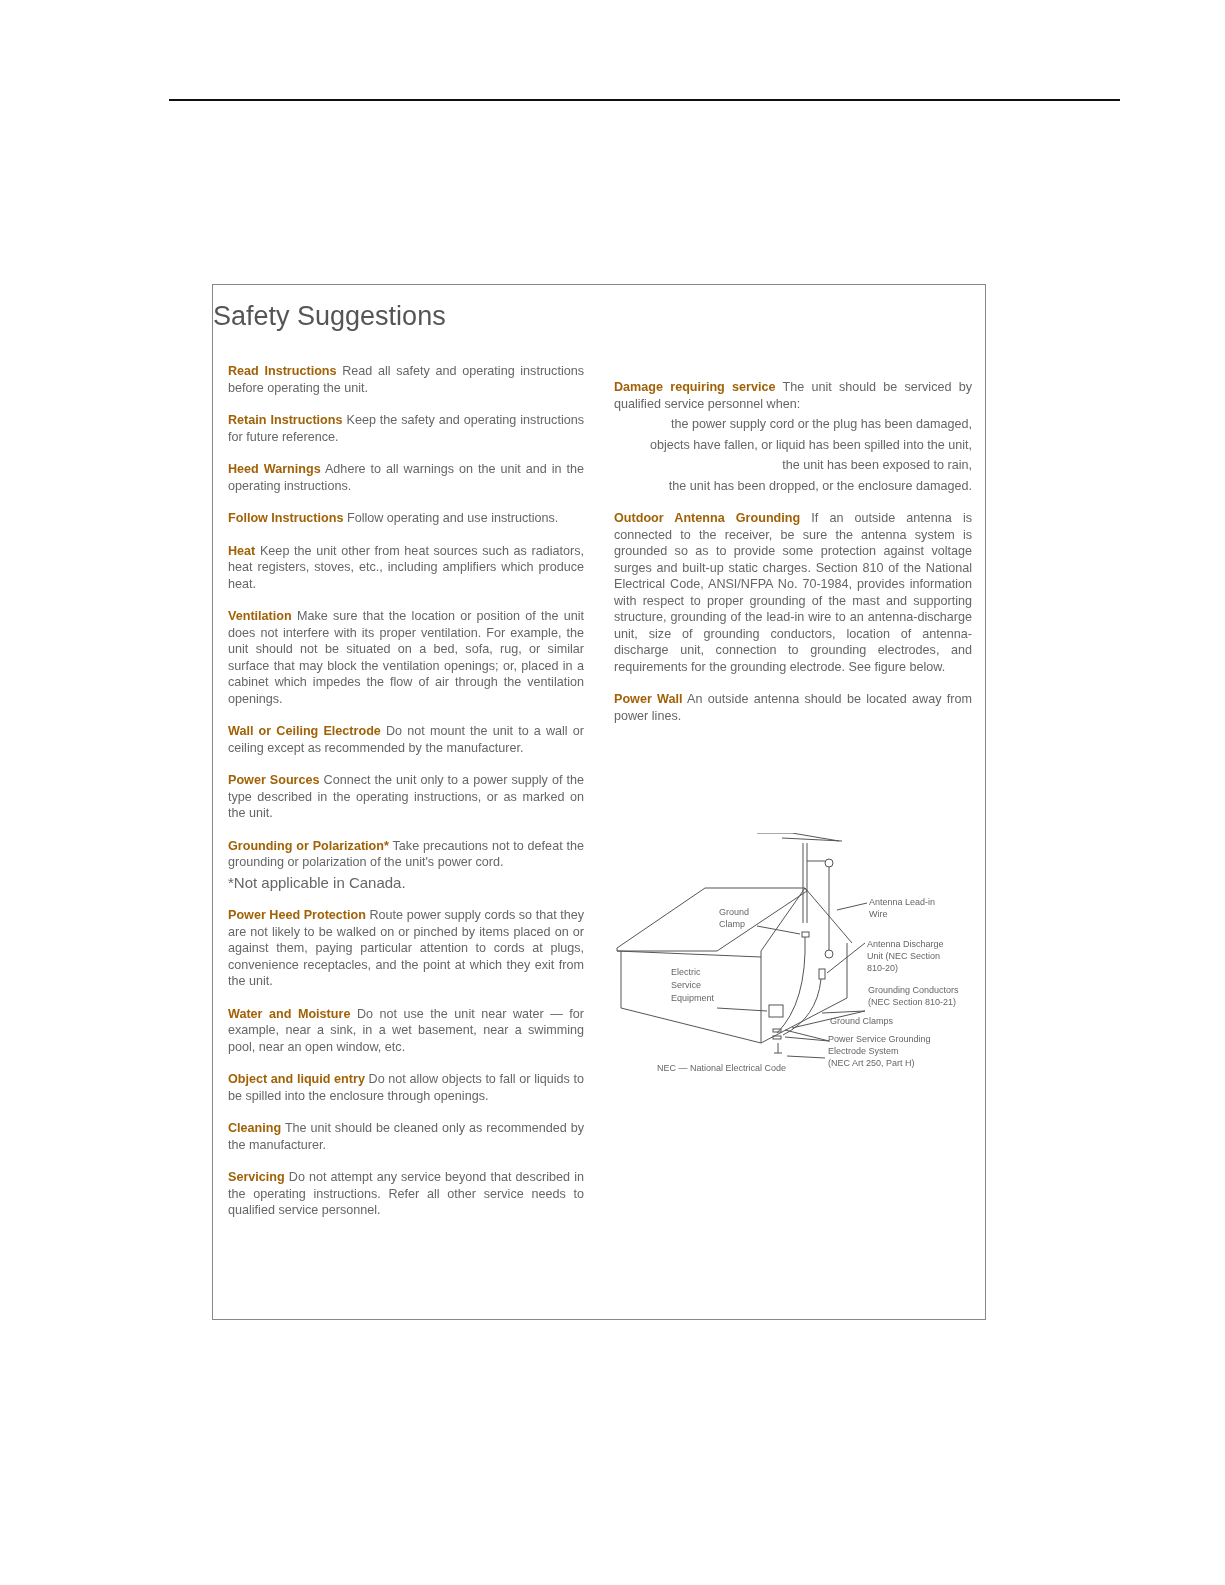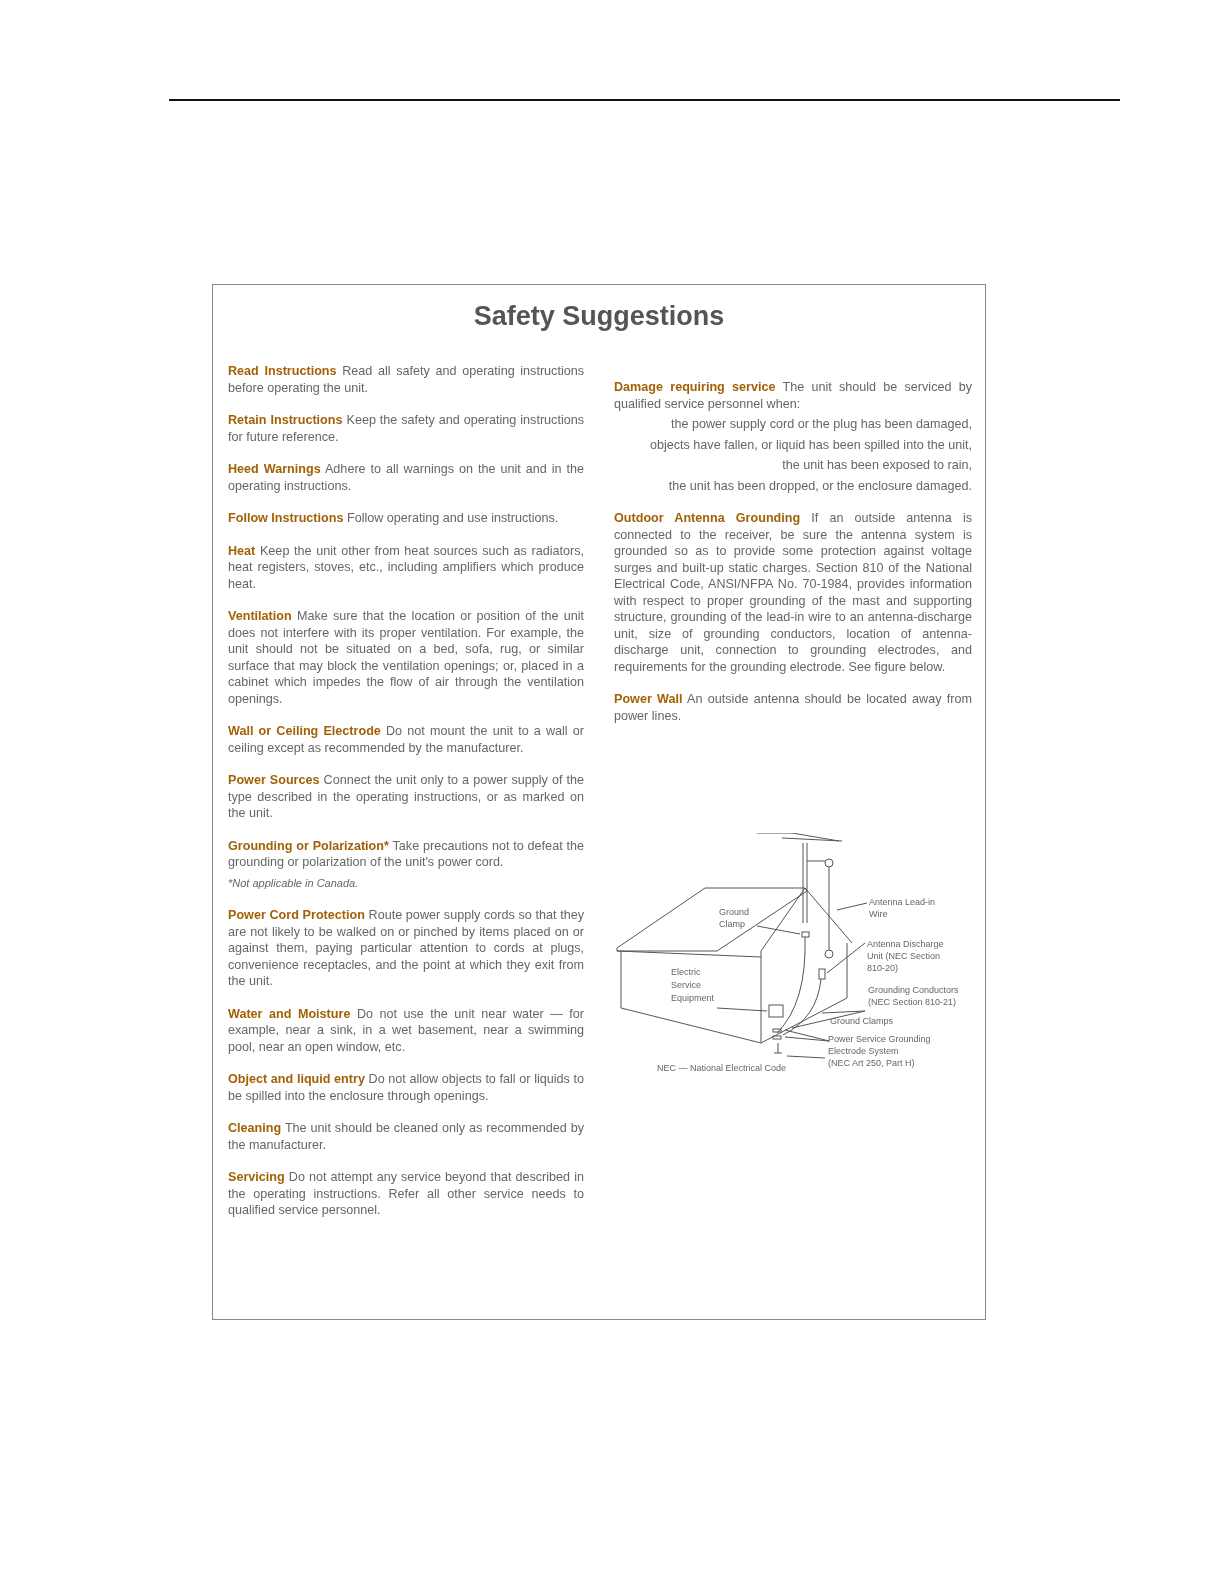--- a/index.html
+++ b/index.html
@@ -1,28 +1,28 @@
 <!DOCTYPE html>
 <html><head>
 <meta charset="utf-8">
 <style>
   html, body { margin: 0; padding: 0; background: #ffffff; }
   body { width: 1225px; height: 1585px; position: relative; overflow: hidden;
          font-family: "Liberation Sans", sans-serif; color: #555; }
   .top-rule { position: absolute; left: 169px; top: 99px; width: 951px; height: 2px; background: #111; }
   .box { position: absolute; left: 212px; top: 284px; width: 774px; height: 1036px;
          border: 1px solid #888; box-sizing: border-box; }
-  .title { position: absolute; left: 0; right: 0; top: 16px; text-align: center;
-           font-size: 27px; font-weight: bold; color: #555; }
+  .title { position: absolute; left: 0; right: 0; top: 16px; text-align: left;
+           font-size: 27px; font-weight: normal; color: #555; }
   .col { position: absolute; font-size: 12.6px; line-height: 16.5px; color: #666; }
   .col.left { left: 15px; top: 78px; width: 356px; text-align: justify; }
   .col.right { left: 401px; top: 94px; width: 358px; text-align: justify; }
   .para { margin: 0 0 16px 0; }
   .para b { color: #a16207; font-weight: bold; }
-  .note { font-size: 11px; margin: -12px 0 16px 0; font-style: italic; }
+  .note { font-size: 15px; margin: -12px 0 16px 0; }
   .sublist { margin: -12px 0 16px 20px; padding: 0; list-style: none; text-align: right; }
   .sublist li { margin: 0 0 4px 0; }
   .diagram { position: absolute; left: 394px; top: 548px; width: 380px; height: 270px; }
   .diagram text { font-family: "Liberation Sans", sans-serif; font-size: 9px; fill: #666; }
 </style>
 </head>
 <body>
 
 <div class="top-rule"></div>
 
@@ -33,21 +33,21 @@
       <p class="para"><b>Read Instructions</b> <span>Read all safety and operating instructions before operating the unit.</span></p>
       <p class="para"><b>Retain Instructions</b> <span>Keep the safety and operating instructions for future reference.</span></p>
       <p class="para"><b>Heed Warnings</b> <span>Adhere to all warnings on the unit and in the operating instructions.</span></p>
       <p class="para"><b>Follow Instructions</b> <span>Follow operating and use instructions.</span></p>
       <p class="para"><b>Heat</b> <span>Keep the unit other from heat sources such as radiators, heat registers, stoves, etc., including amplifiers which produce heat.</span></p>
       <p class="para"><b>Ventilation</b> <span>Make sure that the location or position of the unit does not interfere with its proper ventilation. For example, the unit should not be situated on a bed, sofa, rug, or similar surface that may block the ventilation openings; or, placed in a cabinet which impedes the flow of air through the ventilation openings.</span></p>
       <p class="para"><b>Wall or Ceiling Electrode</b> <span>Do not mount the unit to a wall or ceiling except as recommended by the manufacturer.</span></p>
       <p class="para"><b>Power Sources</b> <span>Connect the unit only to a power supply of the type described in the operating instructions, or as marked on the unit.</span></p>
       <p class="para"><b>Grounding or Polarization*</b> <span>Take precautions not to defeat the grounding or polarization of the unit's power cord.</span></p>
       <p class="note">*Not applicable in Canada.</p>
-      <p class="para"><b>Power Cord Protection</b> <span>Route power supply cords so that they are not likely to be walked on or pinched by items placed on or against them, paying particular attention to cords at plugs, convenience receptacles, and the point at which they exit from the unit.</span></p>
+      <p class="para"><b>Power Heed Protection</b> <span>Route power supply cords so that they are not likely to be walked on or pinched by items placed on or against them, paying particular attention to cords at plugs, convenience receptacles, and the point at which they exit from the unit.</span></p>
       <p class="para"><b>Water and Moisture</b> <span>Do not use the unit near water — for example, near a sink, in a wet basement, near a swimming pool, near an open window, etc.</span></p>
       <p class="para"><b>Object and liquid entry</b> <span>Do not allow objects to fall or liquids to be spilled into the enclosure through openings.</span></p>
       <p class="para"><b>Cleaning</b> <span>The unit should be cleaned only as recommended by the manufacturer.</span></p>
       <p class="para"><b>Servicing</b> <span>Do not attempt any service beyond that described in the operating instructions. Refer all other service needs to qualified service personnel.</span></p>
     </div>
 
   <div class="col right">
     <p class="para">
       <b>Damage requiring service</b>
       <span>The unit should be serviced by qualified service personnel when:</span>

